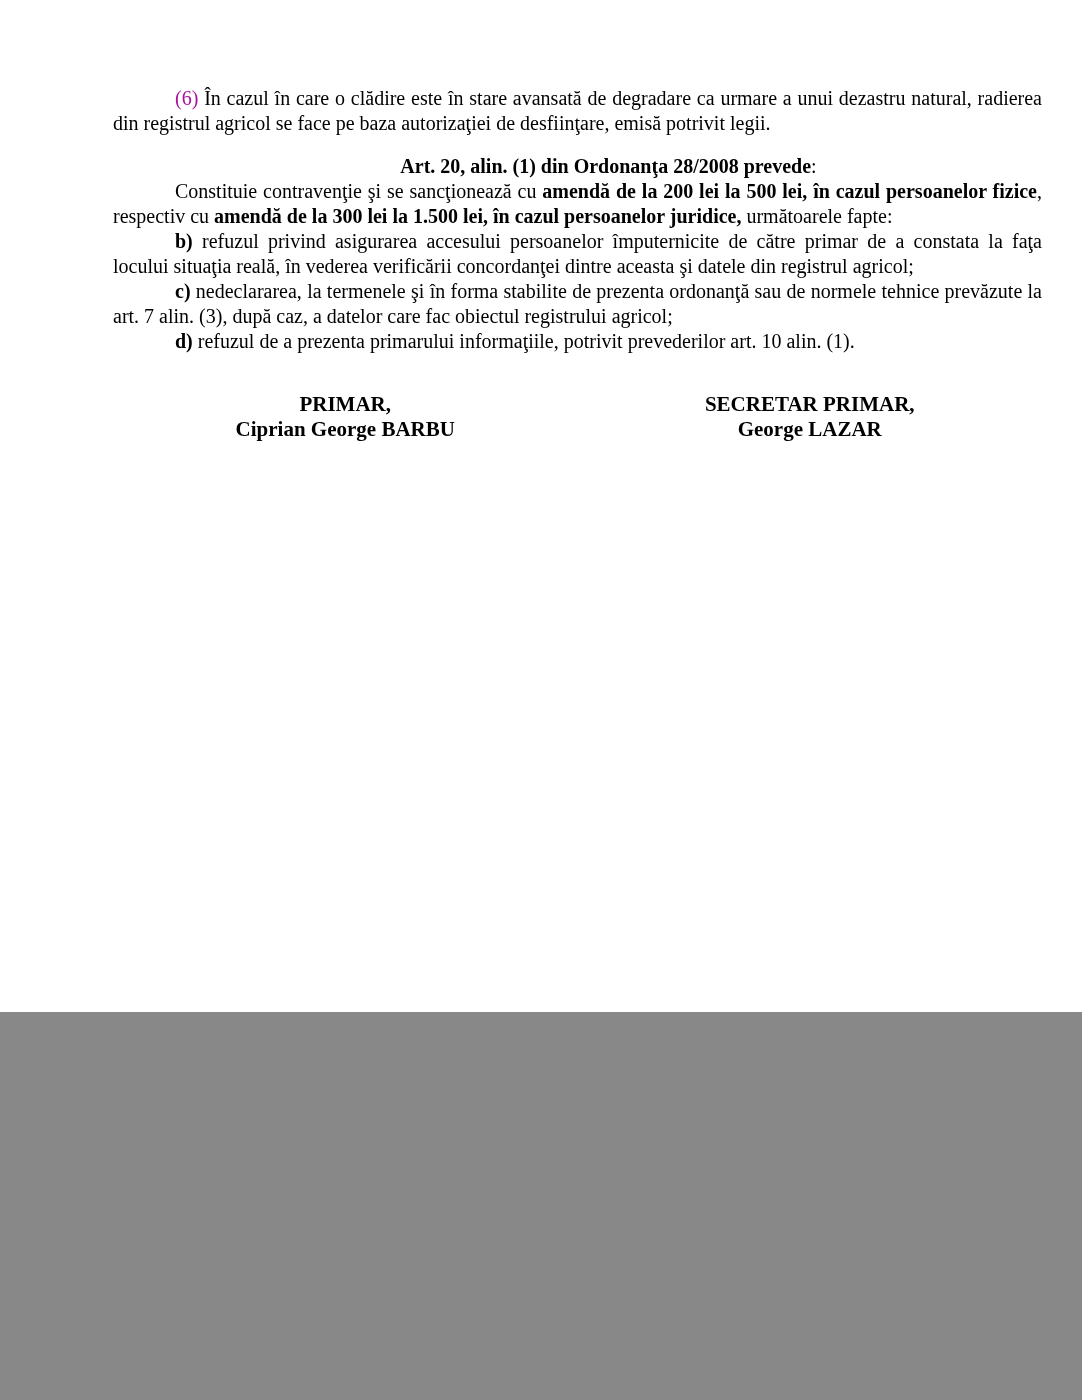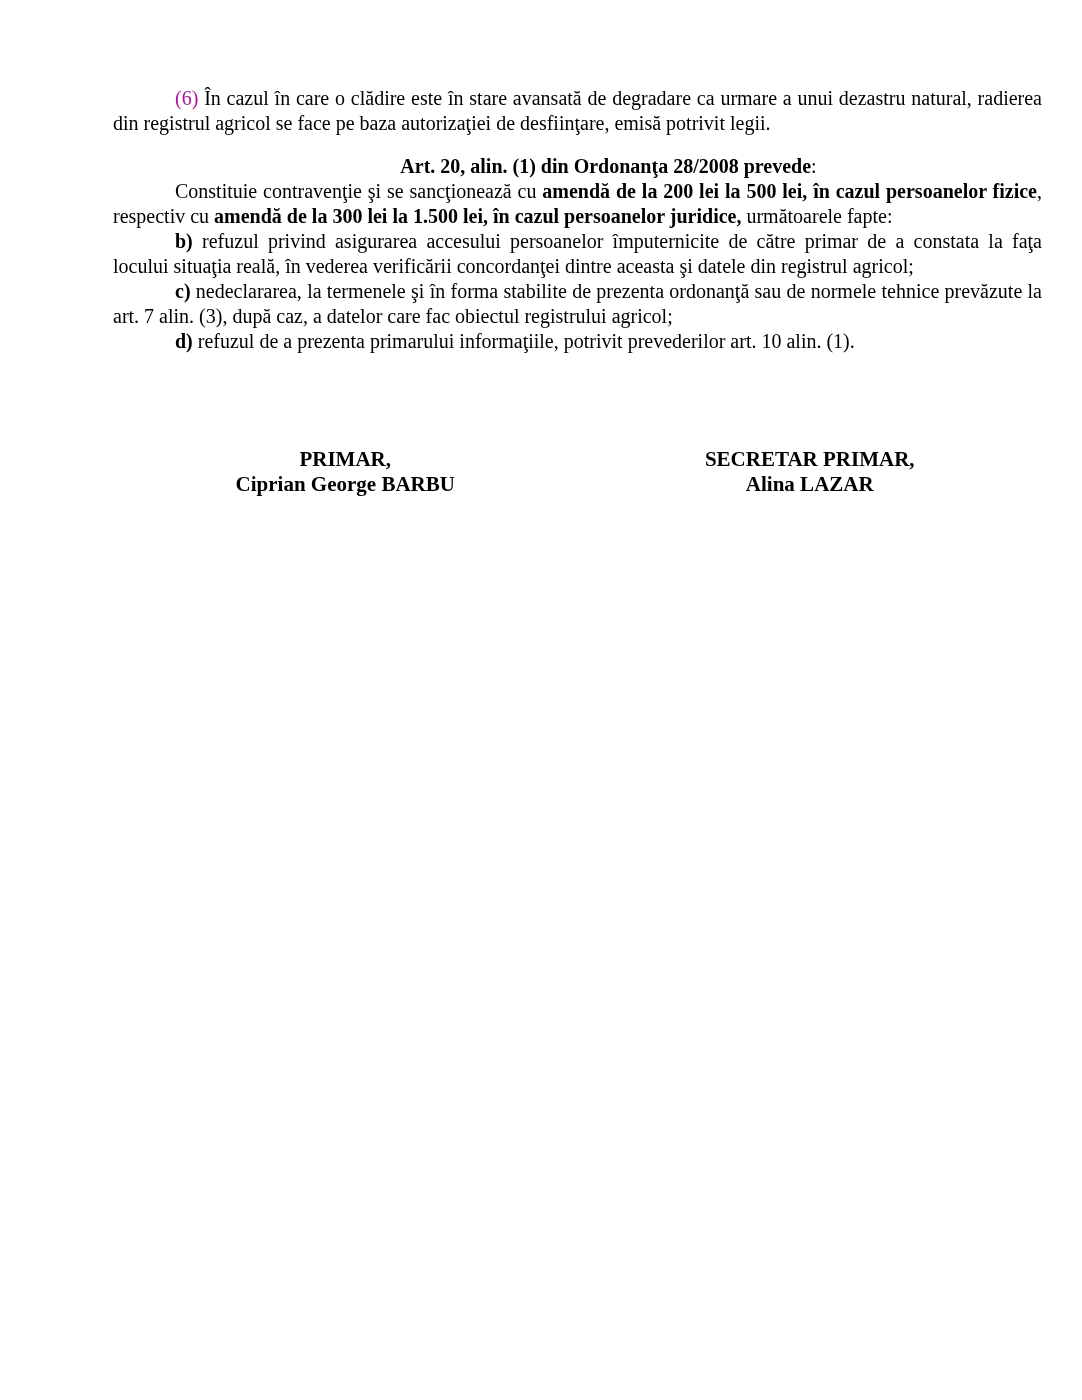--- a/index.html
+++ b/index.html
@@ -1,20 +1,20 @@
 <!DOCTYPE html>
 <html style="--accent: #A8129E;"><head>
 <meta charset="utf-8">
 <style>
   * { margin: 0; padding: 0; box-sizing: border-box; }
   html, body { background: #888; }
   .page {
     position: relative;
     width: 1082px;
-    height: 1400px;
+    height: 1012px;
     margin: 0 auto;
     background: #ffffff;
     color: #000000;
     font-family: "Liberation Serif", "DejaVu Serif", serif;
     overflow: hidden;
   }
   .content {
     padding: 86px 40px 0 113px; 
   }
   .para {
@@ -24,21 +24,21 @@
     text-indent: 62px;
     color: #000000;
   }
   .para.heading {
     margin-top: 18px;
     text-align: center;
   }
   .bold { font-weight: bold; }
   .accent { color: var(--accent, #A8129E); }
   .signatures {
-    margin-top: 93px;
+    margin-top: 38px;
     display: flex;
     flex-direction: row;
   }
   .sig-col {
     flex: 1 1 50%;
     text-align: center;
     font-weight: bold;
     font-size: 21px;
     line-height: 25px;
   }
@@ -58,18 +58,18 @@
         <p class="para"><span class="bold">d)</span><span> refuzul de a prezenta primarului informaţiile, potrivit prevederilor art. 10 alin. (1).</span></p>
       </div>
 
     <div class="signatures">
       <div class="sig-col">
         <div>PRIMAR,</div>
         <div>Ciprian George BARBU</div>
       </div>
       <div class="sig-col">
         <div>SECRETAR PRIMAR,</div>
-        <div>Alina LAZAR</div>
+        <div>George LAZAR</div>
       </div>
     </div>
 
   </div>
 </div>
 
 </body></html>

